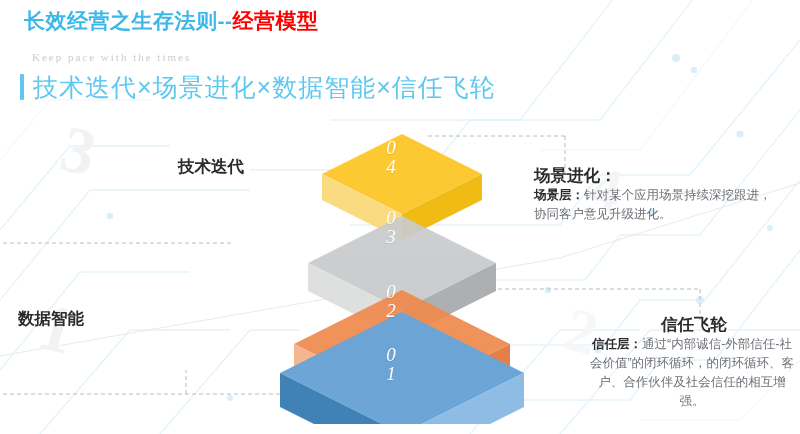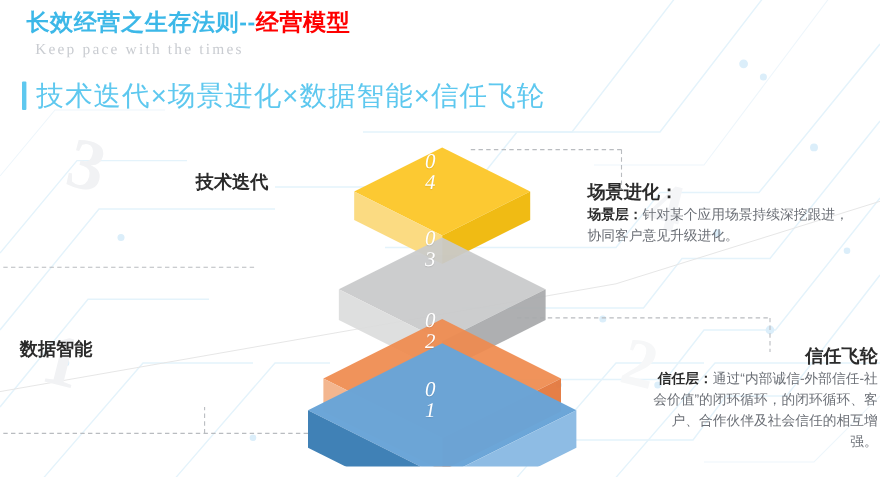--- a/index.html
+++ b/index.html
@@ -12,22 +12,22 @@
   #slide{position:absolute;inset:0;width:800px;height:434px;overflow:hidden;background:#fff;border-radius:12px;}
 
   
   .bg-deco{position:absolute;inset:0;width:800px;height:434px;z-index:0;pointer-events:none;}
 
   
   .hdr{position:absolute;left:24px;top:8px;z-index:5;}
   .hdr-title{font-size:21px;font-weight:700;line-height:26px;white-space:nowrap;letter-spacing:.5px;}
   .hdr-title .part-a{color:#3cb8e8;}
   .hdr-title .part-b{color:#ff0000;}
-  .hdr-sub{margin-top:4px;margin-left:8px;font-family:"Liberation Serif","DejaVu Serif",serif;
-           font-size:14px;color:#c9ccd1;letter-spacing:2px;white-space:nowrap;}
+  .hdr-sub{margin-top:17px;margin-left:8px;font-family:"Liberation Serif","DejaVu Serif",serif;
+           font-size:11px;color:#c9ccd1;letter-spacing:2px;white-space:nowrap;}
 
   
   .sec{position:absolute;left:20px;top:72px;z-index:5;display:flex;align-items:center;}
   .sec-bar{width:4px;height:26px;background:#5ec8ef;margin-right:9px;border-radius:1px;}
   .sec-txt{font-size:25px;color:#5ec8ef;line-height:30px;white-space:nowrap;letter-spacing:1px;}
 
   
   .wm{position:absolute;z-index:1;color:#f1f2f4;font-family:"Liberation Serif","DejaVu Serif",serif;
       font-weight:700;line-height:1;pointer-events:none;user-select:none;}
   .wm-3{left:62px;top:118px;font-size:66px;transform:rotate(14deg);}
@@ -42,21 +42,21 @@
   .tb{position:absolute;z-index:6;}
   .tb .h{font-size:16.5px;font-weight:700;color:#2b2b2b;line-height:22px;}
   .tb .p{font-size:12.5px;color:#6b6f76;line-height:19px;}
   .tb .p b{color:#2b2b2b;font-weight:700;}
 
   #tb-tech{left:18px;top:155px;width:258px;text-align:right;}
   #tb-tech .h{margin-right:32px;}
   #tb-scene{left:534px;top:164px;width:248px;text-align:left;}
   #tb-data{left:18px;top:307px;width:258px;}
   #tb-data .h{margin-right:22px;}
-  #tb-trust{left:586px;top:313px;width:212px;text-align:right;}
+  #tb-trust{left:586px;top:313px;width:212px;text-align:center;}
   #tb-trust .p{text-indent:0;}
   #tb-trust .h{margin-left:4px;}
 
   
   .stack{position:absolute;left:268px;top:112px;width:268px;height:312px;z-index:4;}
   .stack svg{display:block;}
   .blk-num{position:absolute;z-index:5;color:#ffffff;font-family:"Liberation Serif","DejaVu Serif",serif;
            font-size:19px;line-height:19px;text-align:center;font-style:italic;
            text-shadow:0 1px 1px rgba(0,0,0,.10);letter-spacing:0;pointer-events:none;}
   .blk-num span{display:block;}

